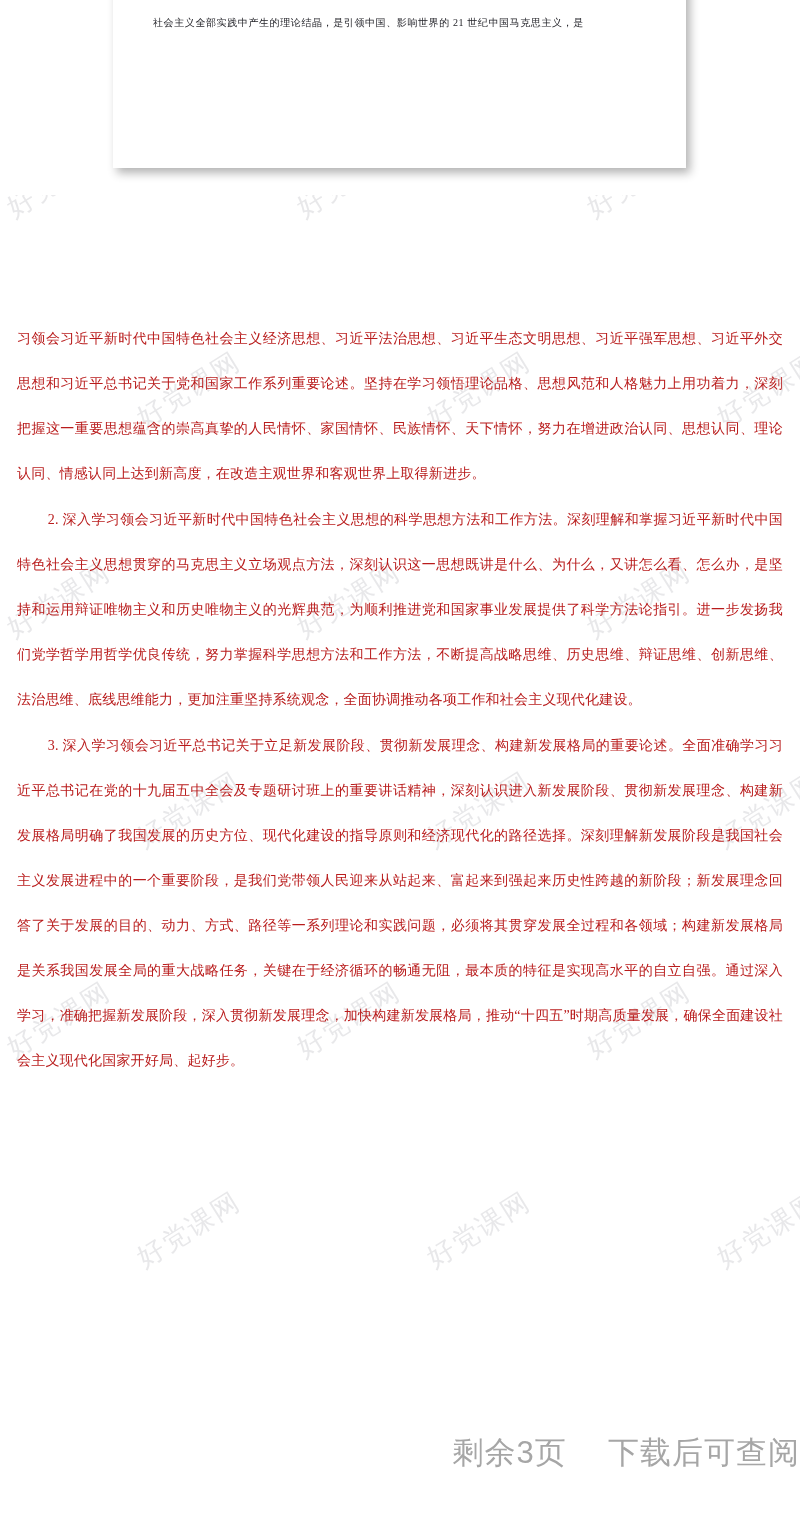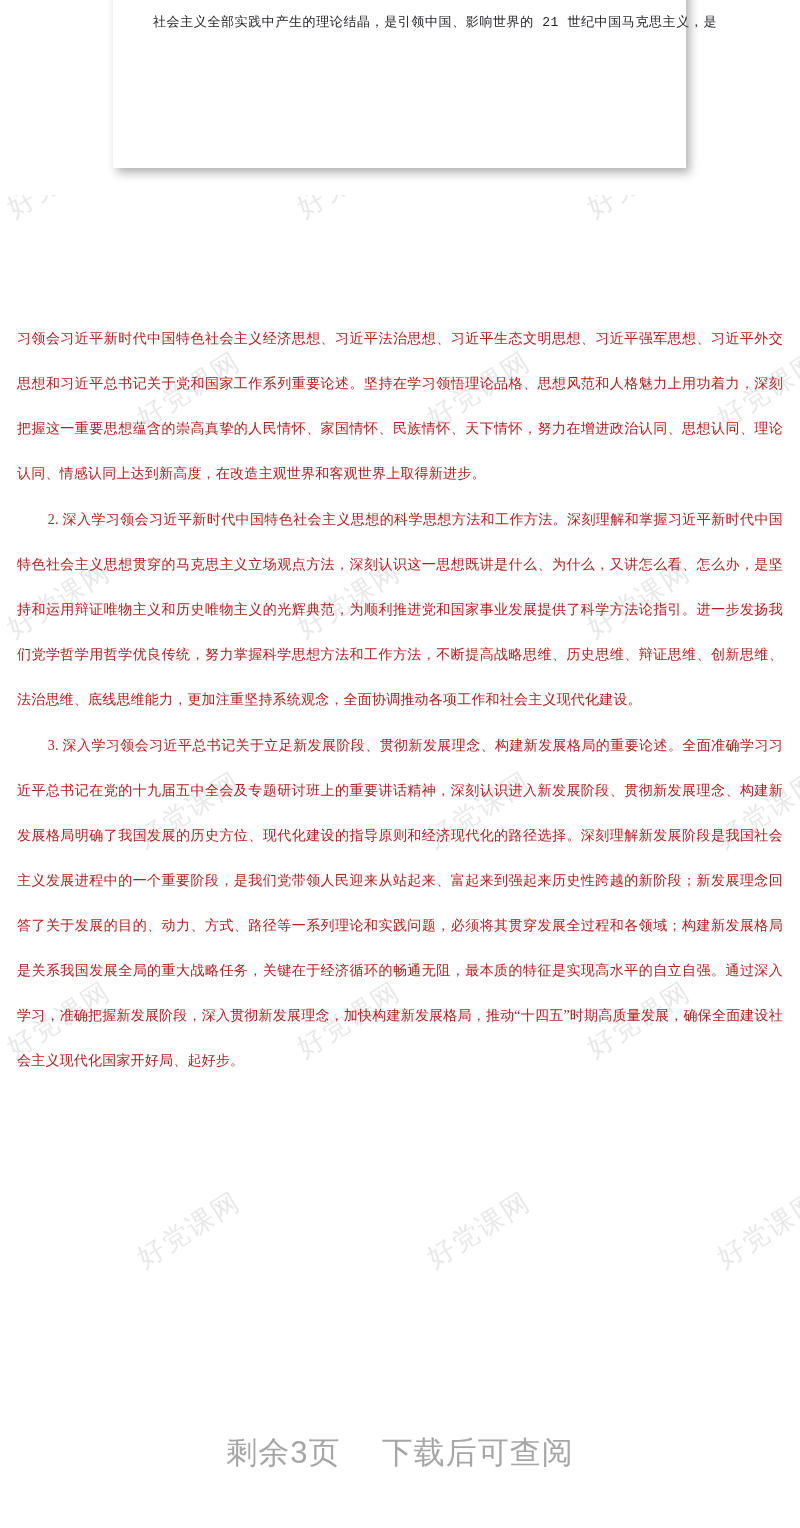--- a/index.html
+++ b/index.html
@@ -44,27 +44,26 @@
     top: -28px;
     width: 573px;
     height: 196px;
     background: #ffffff;
     box-shadow: 4px 5px 9px rgba(0,0,0,0.30);
     z-index: 2;
     box-sizing: border-box;
     padding: 34px 38px 0 40px;
   }
   .card-line {
-    font-size: 13px;
+    font-size: 10px;
     line-height: 33px;
     color: #24242a;
     text-align: justify;
     letter-spacing: 0.6px;
     white-space: nowrap;
-    font-family: Liberation Mono, monospace;
   }
 
   
   #document-body {
     position: absolute;
     left: 17px;
     top: 316px;
     width: 766px;
     z-index: 4;
   }
@@ -79,21 +78,21 @@
   }
   .para.indent { text-indent: 2.2em; }
   .para.cont   { text-indent: 0; }
 
   
   #footer-notice {
     position: absolute;
     left: 0;
     top: 1432px;
     width: 800px;
-    text-align: center;
+    text-align: right;
     z-index: 5;
     font-family: "Liberation Sans", "DejaVu Sans", sans-serif;
     font-size: 31px;
     color: #a6a6a6;
     letter-spacing: 1px;
   }
   #footer-notice .gap { display: inline-block; width: 22px; }
 </style>
 </head>
 <body>

